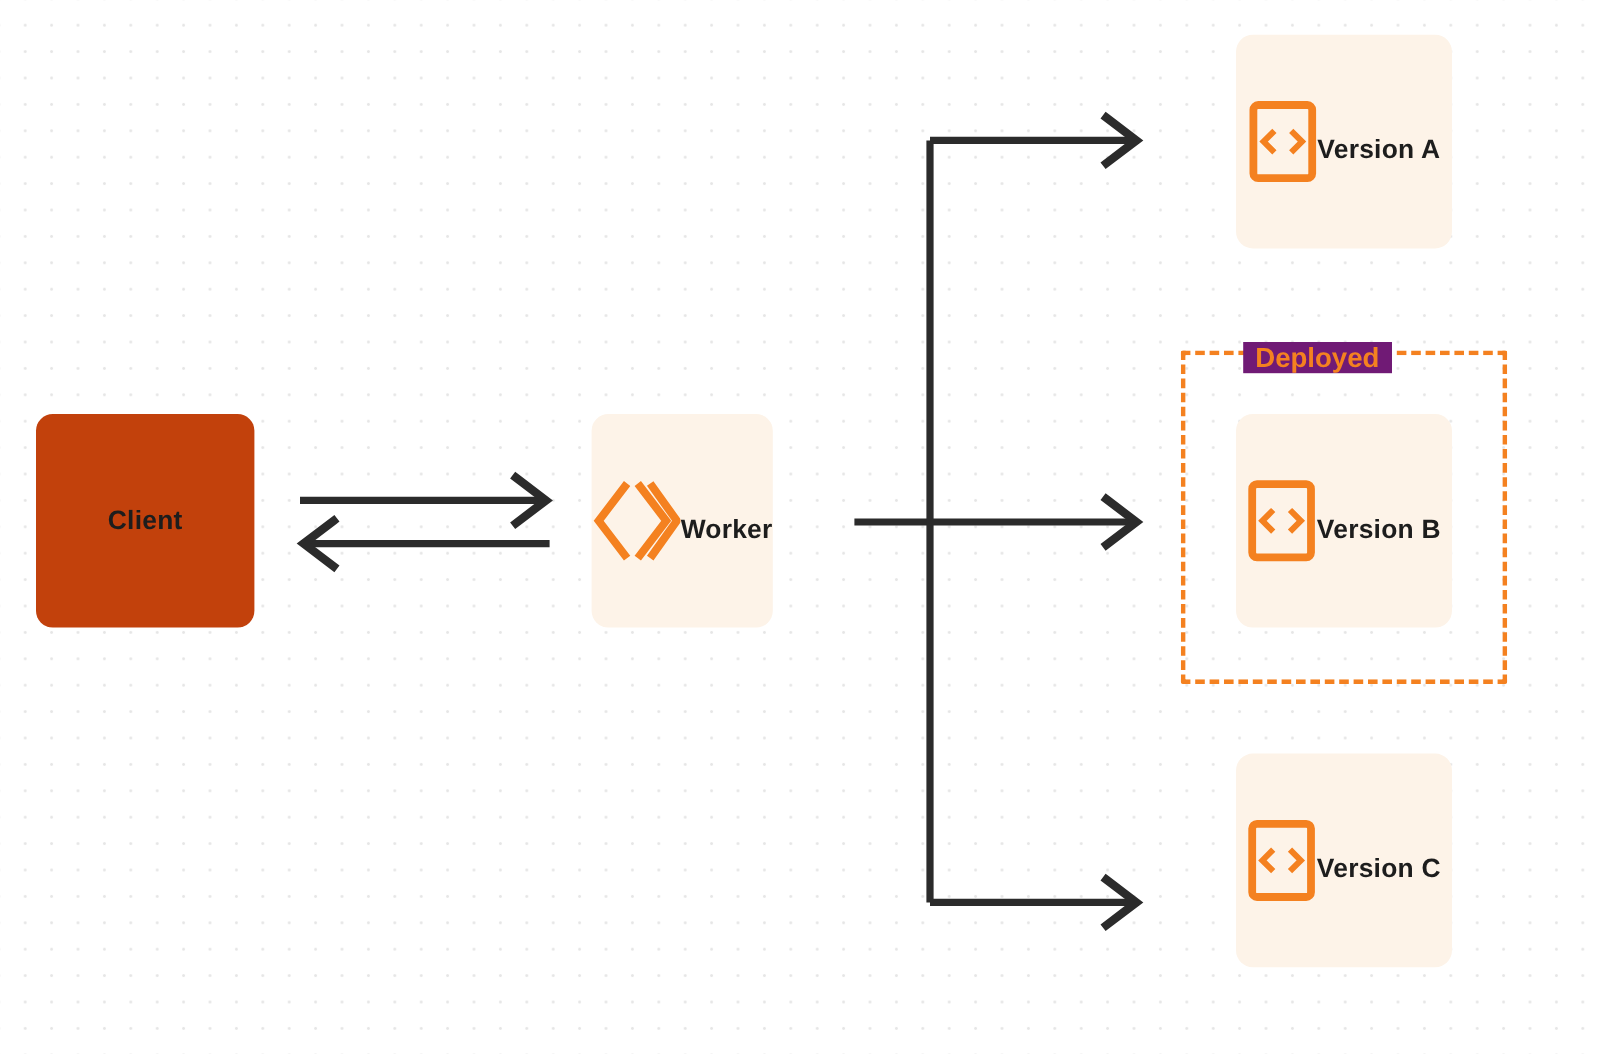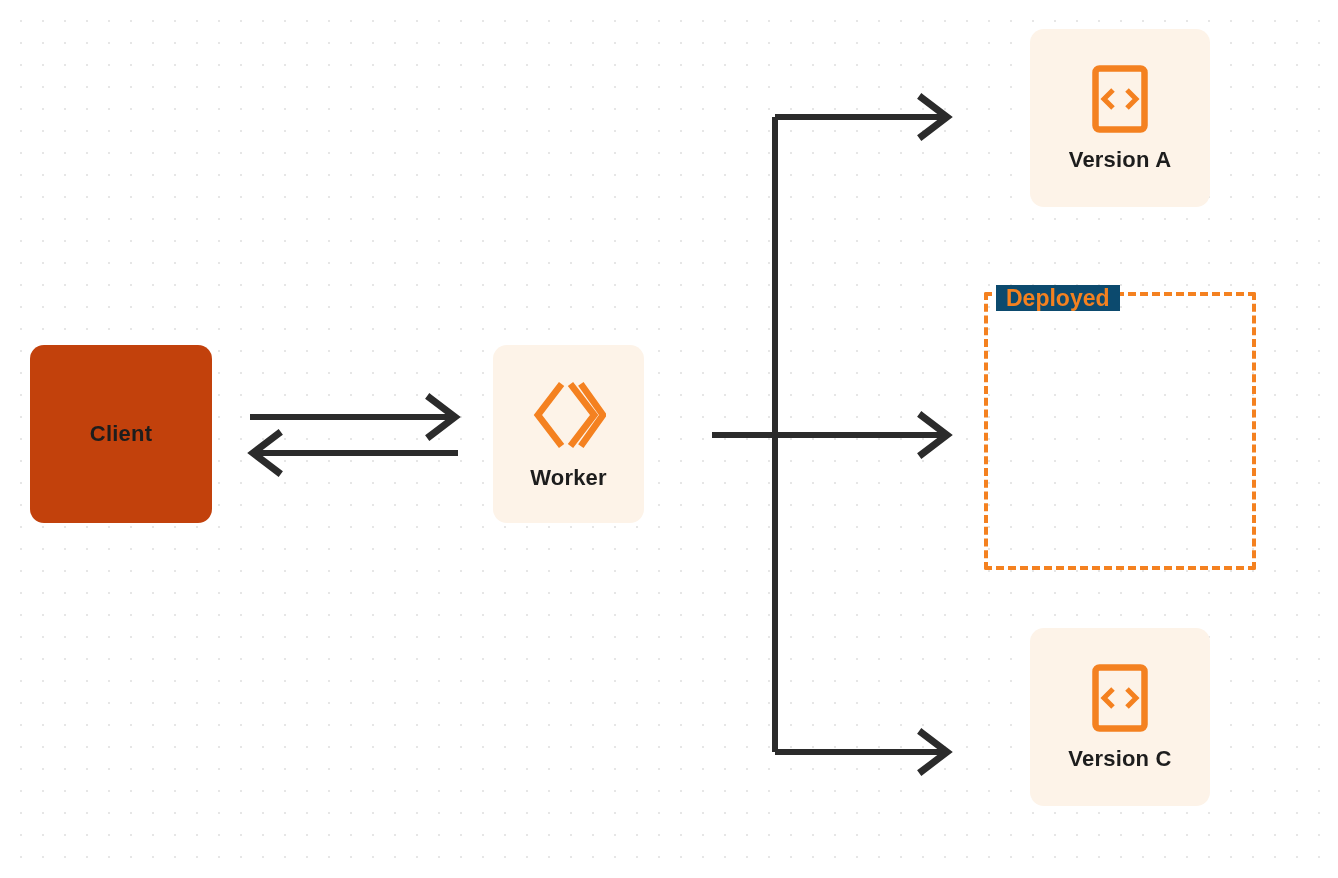--- a/index.html
+++ b/index.html
@@ -24,21 +24,20 @@
     width: 1338px;
     height: 878px;
   }
 
   
   .node {
     position: absolute;
     box-sizing: border-box;
     border-radius: 14px;
     display: flex;
-    flex-direction: column;
     align-items: center;
     justify-content: center;
   }
   .node-label {
     font-size: 22px;
     font-weight: bold;
     color: #1d1d1d;
     letter-spacing: 0.2px;
     line-height: 1.1;
     white-space: nowrap;
@@ -80,24 +79,24 @@
     left: 984px;
     top: 292px;
     width: 272px;
     height: 278px;
     box-sizing: border-box;
     border: 4px dashed #f48120;
     border-radius: 2px;
   }
   #deployed-label {
     position: absolute;
-    left: 996px;
+    left: 1036px;
     top: 285px;
     padding: 0 10px;
-    background: #0c4a6e;
+    background: #701a75;
     color: #f48120;
     font-size: 23px;
     font-weight: bold;
     line-height: 26px;
     white-space: nowrap;
   }
 
   
   #traffic-label {
     position: absolute;
@@ -199,20 +198,30 @@
     <span class="version-icon">
       <svg viewBox="0 0 58 70" width="58" height="70" aria-hidden="true">
         <rect x="4.5" y="4.5" width="49" height="61" rx="4" ry="4" fill="none" stroke="#f48120" stroke-width="6.5"></rect>
         <polyline points="22,26 13,35 22,44" fill="none" stroke="#f48120" stroke-width="5" stroke-linecap="butt" stroke-linejoin="miter"></polyline>
         <polyline points="36,26 45,35 36,44" fill="none" stroke="#f48120" stroke-width="5" stroke-linecap="butt" stroke-linejoin="miter"></polyline>
       </svg>
     </span>
     <span class="node-label">Version A</span>
   </div>
 
+  <div class="node version-node" id="version-b-node">
+    <span class="version-icon">
+      <svg viewBox="0 0 58 70" width="58" height="70" aria-hidden="true">
+        <rect x="4.5" y="4.5" width="49" height="61" rx="4" ry="4" fill="none" stroke="#f48120" stroke-width="6.5"></rect>
+        <polyline points="22,26 13,35 22,44" fill="none" stroke="#f48120" stroke-width="5" stroke-linecap="butt" stroke-linejoin="miter"></polyline>
+        <polyline points="36,26 45,35 36,44" fill="none" stroke="#f48120" stroke-width="5" stroke-linecap="butt" stroke-linejoin="miter"></polyline>
+      </svg>
+    </span>
+    <span class="node-label">Version B</span>
+  </div>
 
   <div class="node version-node" id="version-c-node">
     <span class="version-icon">
       <svg viewBox="0 0 58 70" width="58" height="70" aria-hidden="true">
         <rect x="4.5" y="4.5" width="49" height="61" rx="4" ry="4" fill="none" stroke="#f48120" stroke-width="6.5"></rect>
         <polyline points="22,26 13,35 22,44" fill="none" stroke="#f48120" stroke-width="5" stroke-linecap="butt" stroke-linejoin="miter"></polyline>
         <polyline points="36,26 45,35 36,44" fill="none" stroke="#f48120" stroke-width="5" stroke-linecap="butt" stroke-linejoin="miter"></polyline>
       </svg>
     </span>
     <span class="node-label">Version C</span>

